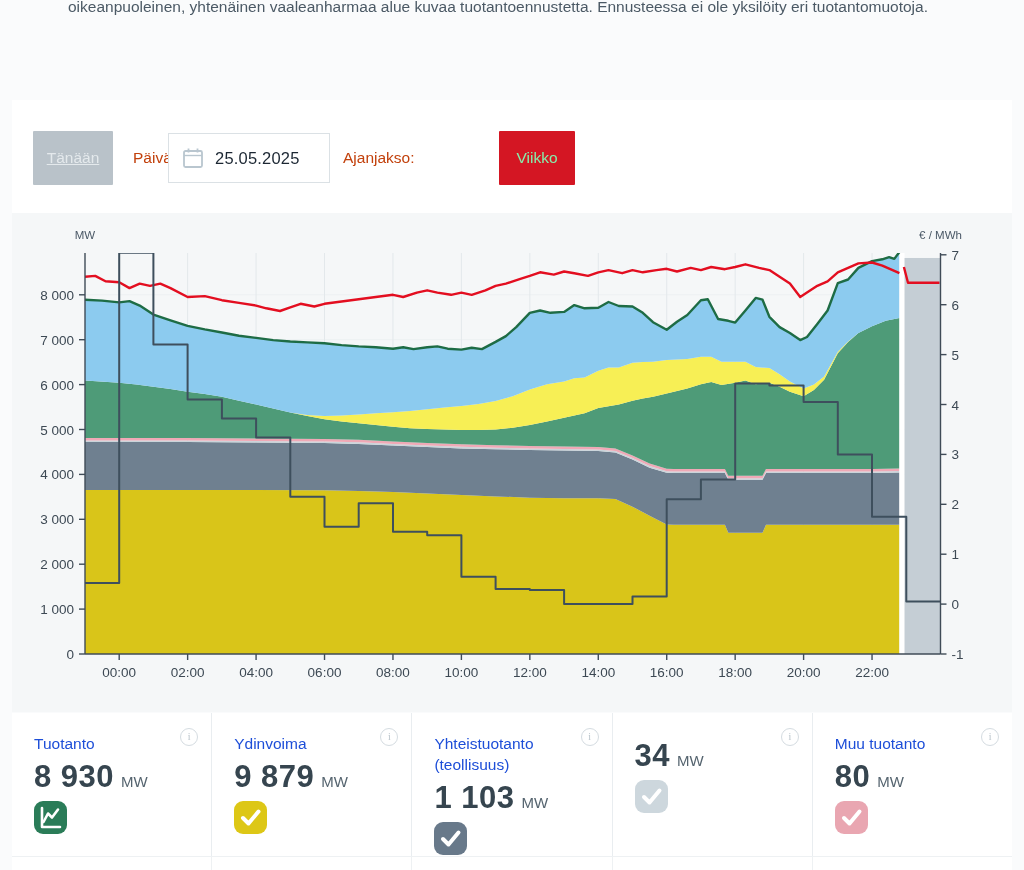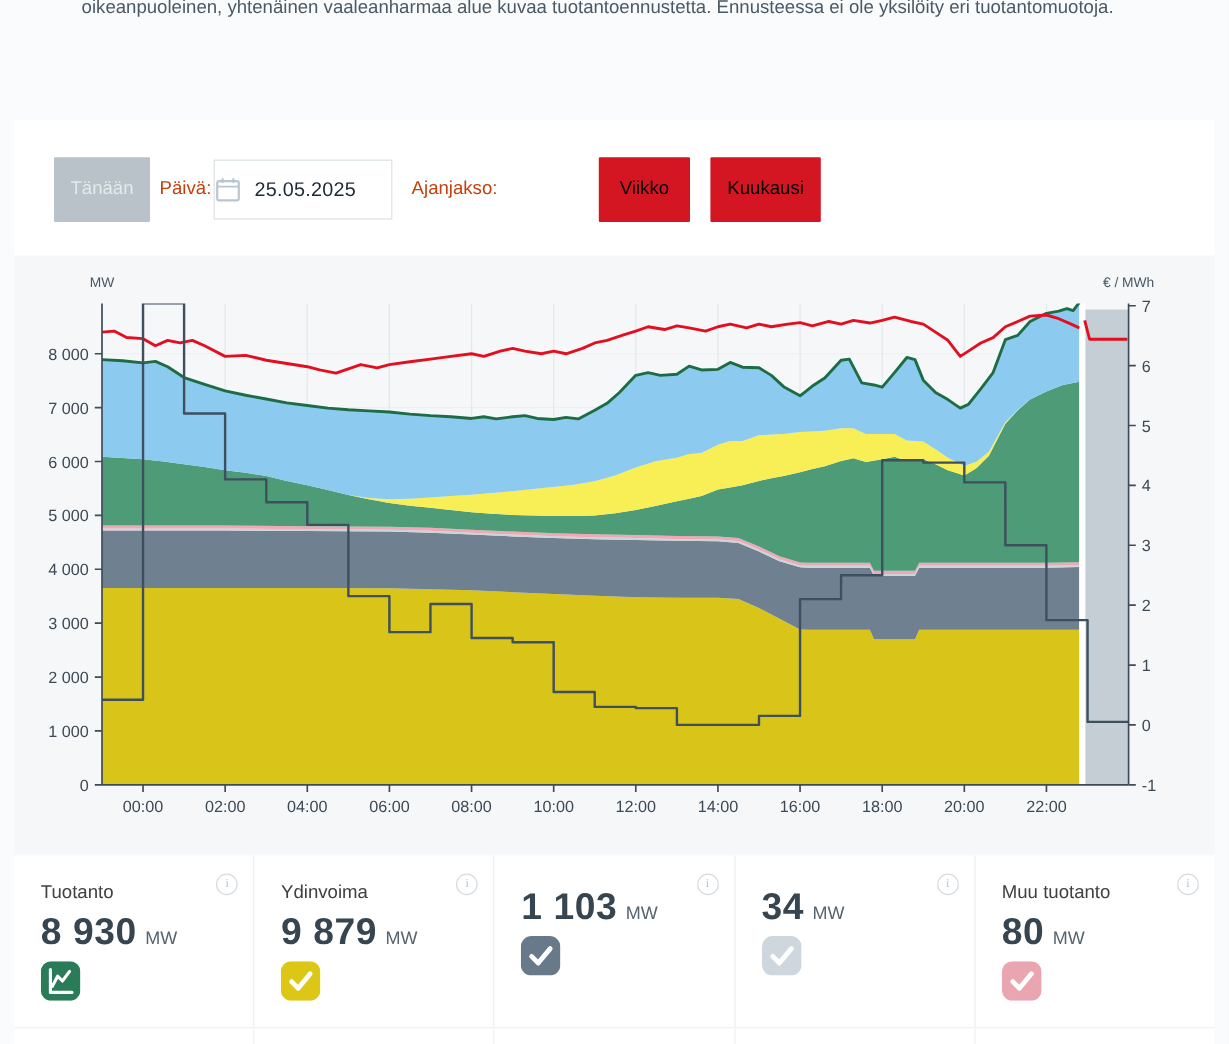--- a/index.html
+++ b/index.html
@@ -12,38 +12,38 @@
     font-size:15.5px;line-height:22px;color:#4b5965;margin:0;
   }
   .panel{position:absolute;left:12px;width:1000px;background:#ffffff;}
   .controls-panel{top:100px;height:113px;}
   .chart-panel{top:213px;height:499px;background:#f5f7f8;}
   .btn{
     position:absolute;top:31px;height:54px;border:none;cursor:pointer;
     font-family:"Liberation Sans",sans-serif;font-size:15.5px;border-radius:1px;
   }
   .btn.gray{background:#b9c2c9;color:#e4e9ec;}
-  .btn.red{background:#d41623;color:#000000;}
+  .btn.red{background:#d41623;color:#86efac;}
   .ctl-label{
     position:absolute;top:31px;height:54px;display:flex;align-items:center;
     font-size:15.5px;color:#c2410c;
   }
   .datebox{
-    position:absolute;left:166px;top:33px;width:147px;height:48px;
+    position:absolute;left:156px;top:33px;width:147px;height:48px;
     background:#fff;border:1px solid #dbe1e5;display:flex;align-items:center;
-    cursor:pointer;
+    padding-left:13px;cursor:pointer;
   }
   .datebox .dateval{font-size:16.5px;color:#1c2733;margin-left:11px;letter-spacing:.2px;}
   .cards-row{
     position:absolute;left:12px;top:713px;width:1000px;height:143px;
     background:#ffffff;display:flex;
   }
   .card{position:relative;flex:1 1 0;padding:20px 14px 0 22px;border-right:1px solid #e9edf0;}
   .card:last-child{border-right:none;}
-  .card-label{font-size:15.5px;line-height:21px;color:#404040;max-width:150px;}
+  .card-label{font-size:15.5px;line-height:21px;color:#1d4ed8;max-width:150px;}
   .card-value{display:flex;align-items:baseline;margin-top:5px;}
   .card-value .num{font-size:31px;font-weight:bold;color:#36454f;letter-spacing:.5px;}
   .card-value .unit{font-size:15px;color:#55646f;margin-left:7px;}
   .badge{margin-top:6px;}
   .info-dot{
     position:absolute;top:15px;right:13px;width:16px;height:16px;border-radius:50%;
     border:1.5px solid #d5dce1;color:#b9c3ca;font-size:10px;line-height:16px;
     text-align:center;font-family:"Liberation Serif",serif;cursor:pointer;
   }
   .next-row{
@@ -53,36 +53,35 @@
   .next-row div{flex:1 1 0;border-right:1px solid #eef1f3;}
   .next-row div:last-child{border-right:none;}
   svg text{font-family:"Liberation Sans",sans-serif;}
 </style>
 </head>
 <body>
 
 <p class="intro">oikeanpuoleinen, yhtenäinen vaaleanharmaa alue kuvaa tuotantoennustetta. Ennusteessa ei ole yksilöity eri tuotantomuotoja.</p>
 
 <div class="panel controls-panel">
-  <button class="btn gray" style="left:33px;width:80px;">Tänään</button>
+  <button class="btn gray" style="left:21px;width:80px;text-decoration:underline;">Tänään</button>
   <span class="ctl-label" style="left:121px;">Päivä:</span>
   <div class="datebox">
     <span style="display:inline-flex;">
       <svg width="22" height="22" viewBox="0 0 22 22">
         <rect x="2" y="4" width="18" height="16" rx="1.5" fill="none" stroke="#b9c6cf" stroke-width="1.8"></rect>
         <line x1="2" y1="8.5" x2="20" y2="8.5" stroke="#b9c6cf" stroke-width="1.4"></line>
         <line x1="6.5" y1="1.5" x2="6.5" y2="5.5" stroke="#b9c6cf" stroke-width="1.8"></line>
         <line x1="15.5" y1="1.5" x2="15.5" y2="5.5" stroke="#b9c6cf" stroke-width="1.8"></line>
       </svg>
     </span>
     <span class="dateval">25.05.2025</span>
   </div>
   <span class="ctl-label" style="left:331px;">Ajanjakso:</span>
   <button class="btn red" style="left:487px;width:76px;">Viikko</button>
-  <button class="btn red" style="left:580px;width:92px;">Kuukausi</button>
 </div>
 
 <div class="panel chart-panel">
   <svg id="chart-svg" width="1000" height="499" viewBox="0 0 1000 499">
       <defs>
         <clipPath id="plot-clip">
           <rect x="73" y="40" width="855.5" height="401"></rect>
         </clipPath>
       </defs>
       <g>
@@ -218,20 +217,21 @@
       <span class="unit">MW</span>
     </div>
     <svg class="badge" width="33" height="33" viewBox="0 0 33 33">
       <rect width="33" height="33" rx="9" fill="#ddc716"></rect>
       <path d="M9 17 L14.5 22.5 L24.5 10.5" fill="none" stroke="#ffffff" stroke-width="4" stroke-linecap="round" stroke-linejoin="round"></path>
     </svg>
   </div>
 
   <div class="card">
     <div class="info-dot">i</div>
+    <div class="card-label">Yhteistuotanto (teollisuus)</div>
     <div class="card-value">
       <span class="num">1 103</span>
       <span class="unit">MW</span>
     </div>
     <svg class="badge" width="33" height="33" viewBox="0 0 33 33">
       <rect width="33" height="33" rx="9" fill="#68798a"></rect>
       <path d="M9 17 L14.5 22.5 L24.5 10.5" fill="none" stroke="#ffffff" stroke-width="4" stroke-linecap="round" stroke-linejoin="round"></path>
     </svg>
   </div>
 

